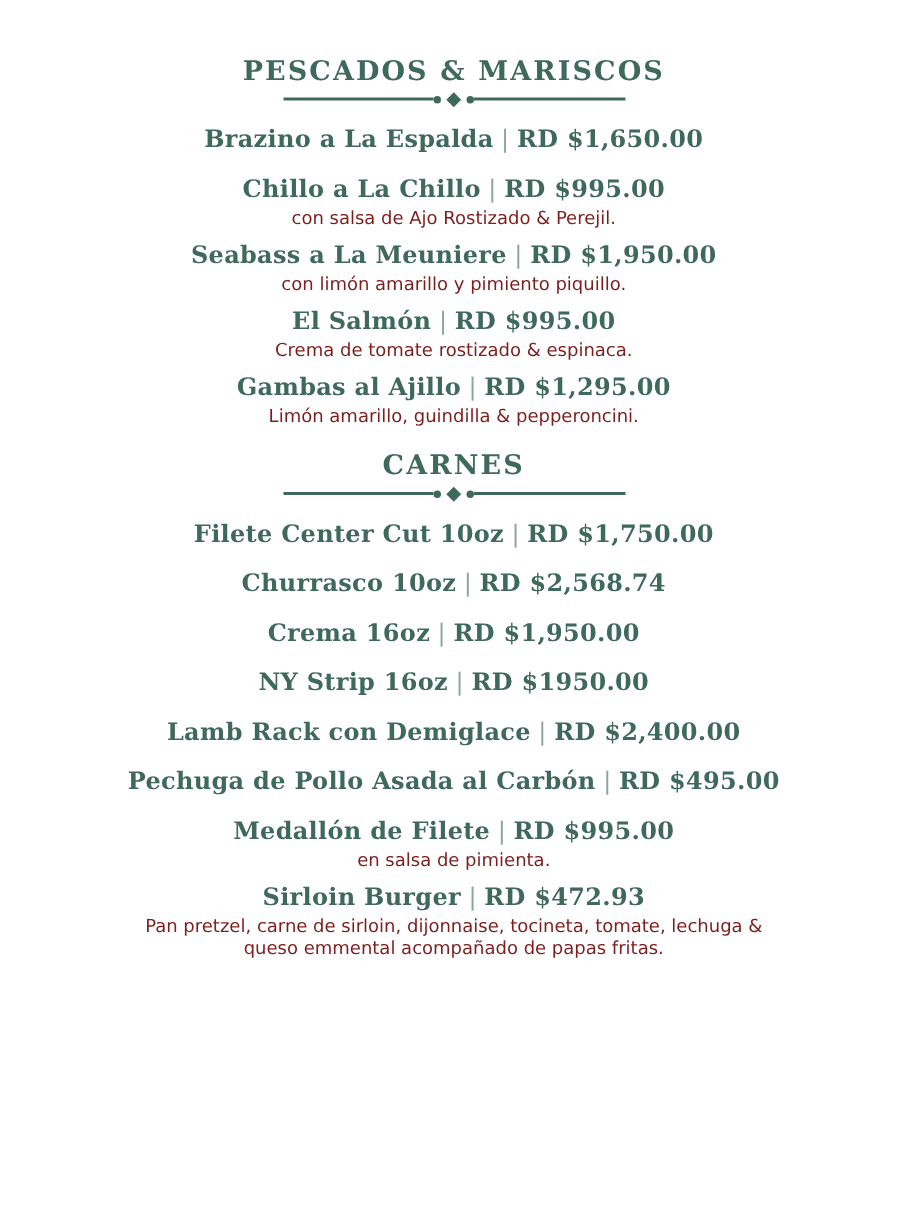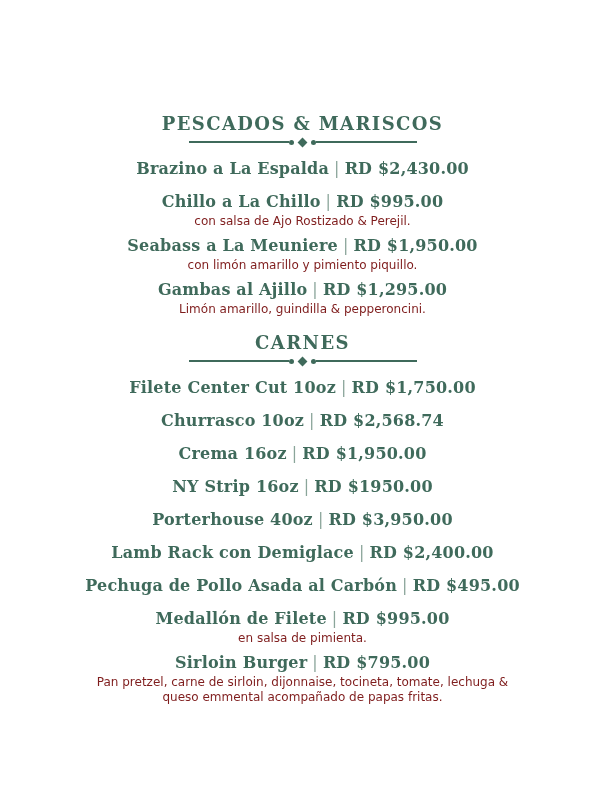--- a/index.html
+++ b/index.html
@@ -8,21 +8,21 @@
     padding: 0;
     background: #ffffff;
   }
   body {
     width: 605px;
     height: 806px;
     font-family: "DejaVu Serif", serif;
     overflow: hidden;
   }
   .menu {
-    padding-top: 114px;
+    padding-top: 38px;
     text-align: center;
   }
   .section + .section {
     margin-top: 16px;
   }
   .section-title {
     color: #3f6a5b;
     font-size: 18px;
     line-height: 20px;
     font-weight: 700;
@@ -93,38 +93,44 @@
     <div class="divider">
       <span class="rule"></span>
       <span class="dot"></span>
       <span class="diamond"></span>
       <span class="dot"></span>
       <span class="rule"></span>
     </div>
 
     <div class="menu-item">
       <div class="item-line">
-        <span class="item-name">Brazino a La Espalda</span><span class="item-sep">|</span><span class="item-price">RD $2,430.00</span>
+        <span class="item-name">Brazino a La Espalda</span><span class="item-sep">|</span><span class="item-price">RD $1,650.00</span>
       </div>
     </div>
 
     <div class="menu-item has-desc">
       <div class="item-line">
         <span class="item-name">Chillo a La Chillo</span><span class="item-sep">|</span><span class="item-price">RD $995.00</span>
       </div>
       <div class="item-desc">con salsa de Ajo Rostizado &amp; Perejil.</div>
     </div>
 
     <div class="menu-item has-desc">
       <div class="item-line">
         <span class="item-name">Seabass a La Meuniere</span><span class="item-sep">|</span><span class="item-price">RD $1,950.00</span>
       </div>
       <div class="item-desc">con limón amarillo y pimiento piquillo.</div>
     </div>
 
+    <div class="menu-item has-desc">
+      <div class="item-line">
+        <span class="item-name">El Salmón</span><span class="item-sep">|</span><span class="item-price">RD $995.00</span>
+      </div>
+      <div class="item-desc">Crema de tomate rostizado &amp; espinaca.</div>
+    </div>
 
     <div class="menu-item has-desc">
       <div class="item-line">
         <span class="item-name">Gambas al Ajillo</span><span class="item-sep">|</span><span class="item-price">RD $1,295.00</span>
       </div>
       <div class="item-desc">Limón amarillo, guindilla &amp; pepperoncini.</div>
     </div>
   </div>
 
   <div class="section">
@@ -154,25 +160,20 @@
         <span class="item-name">Crema 16oz</span><span class="item-sep">|</span><span class="item-price">RD $1,950.00</span>
       </div>
     </div>
 
     <div class="menu-item">
       <div class="item-line">
         <span class="item-name">NY Strip 16oz</span><span class="item-sep">|</span><span class="item-price">RD $1950.00</span>
       </div>
     </div>
 
-    <div class="menu-item">
-      <div class="item-line">
-        <span class="item-name">Porterhouse 40oz</span><span class="item-sep">|</span><span class="item-price">RD $3,950.00</span>
-      </div>
-    </div>
 
     <div class="menu-item">
       <div class="item-line">
         <span class="item-name">Lamb Rack con Demiglace</span><span class="item-sep">|</span><span class="item-price">RD $2,400.00</span>
       </div>
     </div>
 
     <div class="menu-item">
       <div class="item-line">
         <span class="item-name">Pechuga de Pollo Asada al Carbón</span><span class="item-sep">|</span><span class="item-price">RD $495.00</span>
@@ -181,19 +182,19 @@
 
     <div class="menu-item has-desc">
       <div class="item-line">
         <span class="item-name">Medallón de Filete</span><span class="item-sep">|</span><span class="item-price">RD $995.00</span>
       </div>
       <div class="item-desc">en salsa de pimienta.</div>
     </div>
 
     <div class="menu-item has-desc">
       <div class="item-line">
-        <span class="item-name">Sirloin Burger</span><span class="item-sep">|</span><span class="item-price">RD $795.00</span>
+        <span class="item-name">Sirloin Burger</span><span class="item-sep">|</span><span class="item-price">RD $472.93</span>
       </div>
       <div class="item-desc">Pan pretzel, carne de sirloin, dijonnaise, tocineta, tomate, lechuga &amp; queso emmental acompañado de papas fritas.</div>
     </div>
   </div>
 
 </div>
 
 </body></html>

